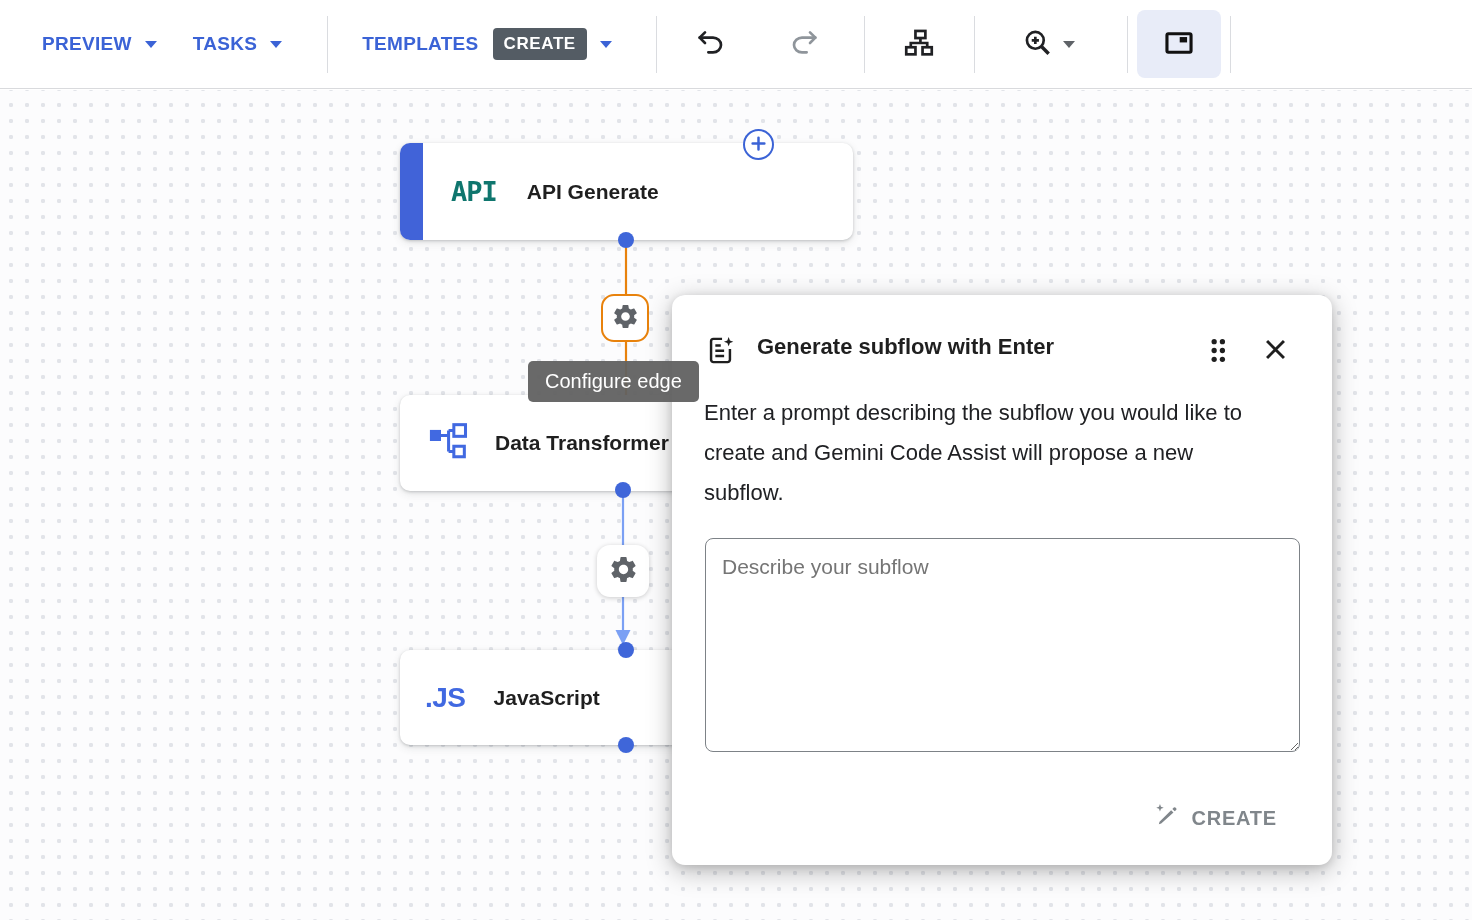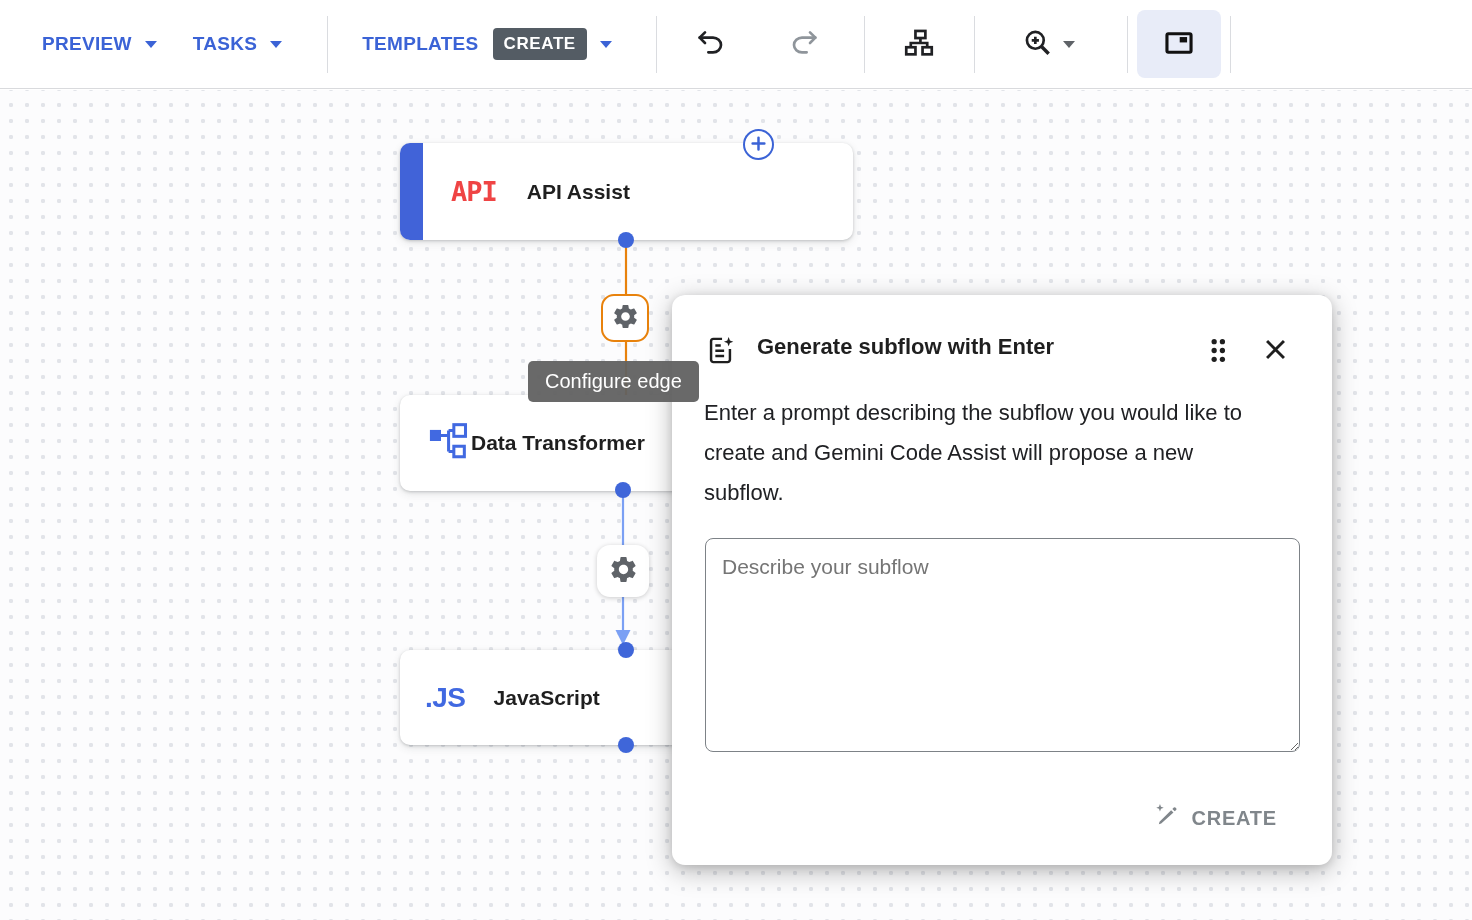--- a/index.html
+++ b/index.html
@@ -54,21 +54,21 @@
     box-shadow:0 1px 3px rgba(60,64,67,.25), 0 3px 8px rgba(60,64,67,.12);
     display:flex; align-items:center;
   }
   .node-label { font-size:21px; font-weight:bold; color:#1F1F1F; white-space:nowrap; }
   .accent-bar {
     position:absolute; left:0; top:0; bottom:0; width:23px;
     background:#4163D8; border-radius:10px 0 0 10px;
   }
   .api-glyph {
     font-family:"DejaVu Sans Mono", monospace; font-weight:bold; font-size:27px;
-    color:#ef4444; letter-spacing:-1px;
+    color:#0f766e; letter-spacing:-1px;
   }
   .js-glyph { font-weight:bold; font-size:28px; color:#4169E1; letter-spacing:-.5px; }
 
   .port { position:absolute; width:16px; height:16px; border-radius:50%; background:#3F66D9; z-index:4; }
 
   .plus-btn {
     position:absolute; left:743px; top:129px; width:31px; height:31px; border-radius:50%;
     background:#fff; border:2.5px solid #3B63D6; display:flex; align-items:center; justify-content:center;
     z-index:4; cursor:pointer; padding:0;
   }
@@ -200,31 +200,31 @@
 
   <svg class="edges">
     <path d="M626 240 V396" stroke="#E8820C" stroke-width="2.2" fill="none"></path>
     <path d="M623 490 V644" stroke="#7BA0F4" stroke-width="2.2" fill="none"></path>
     <polygon points="615.5,630 630.5,630 623,645" fill="#7BA0F4"></polygon>
   </svg>
 
   <div class="node" style="left:400px; top:143px; width:453px; height:97px; padding-left:51px; gap:30px;">
     <div class="accent-bar"></div>
     <span class="api-glyph">API</span>
-    <span class="node-label">API Assist</span>
+    <span class="node-label">API Generate</span>
   </div>
   <button class="plus-btn">
     <span>
       <svg width="15" height="15" viewBox="0 0 14 14" stroke="#3B63D6" stroke-width="2.3" stroke-linecap="round">
         <path d="M7 1.5 V12.5 M1.5 7 H12.5"></path>
       </svg>
     </span>
   </button>
 
-  <div class="node" style="left:400px; top:395px; width:453px; height:96px; padding-left:25px; ">
+  <div class="node" style="left:400px; top:395px; width:453px; height:96px; padding-left:25px; gap:24px;">
     <span>
       <svg width="46" height="42" viewBox="0 0 36 36" fill="none" stroke="#4169E1" stroke-width="2.6">
         <rect x="2.5" y="8.5" width="9.5" height="9.5" fill="#4169E1" stroke="none"></rect>
         <path d="M12 13.2 H18.5 M18.5 9 V27 M18.5 9 H23 M18.5 27 H23"></path>
         <rect x="23" y="4" width="10" height="10"></rect>
         <rect x="23" y="22.5" width="9" height="9"></rect>
       </svg>
     </span>
     <span class="node-label">Data Transformer</span>
   </div>

